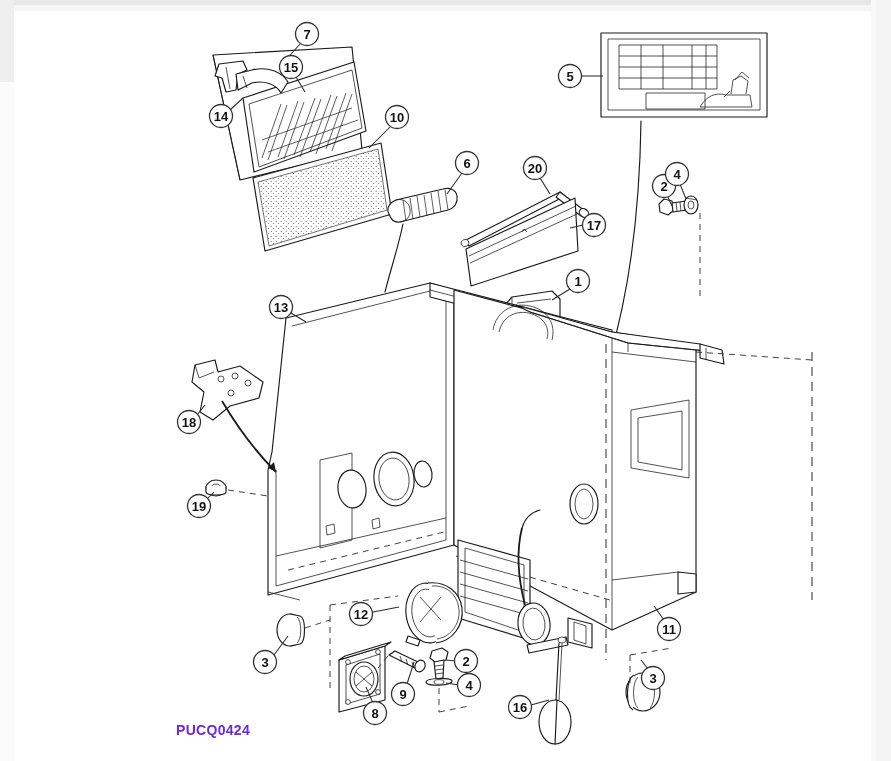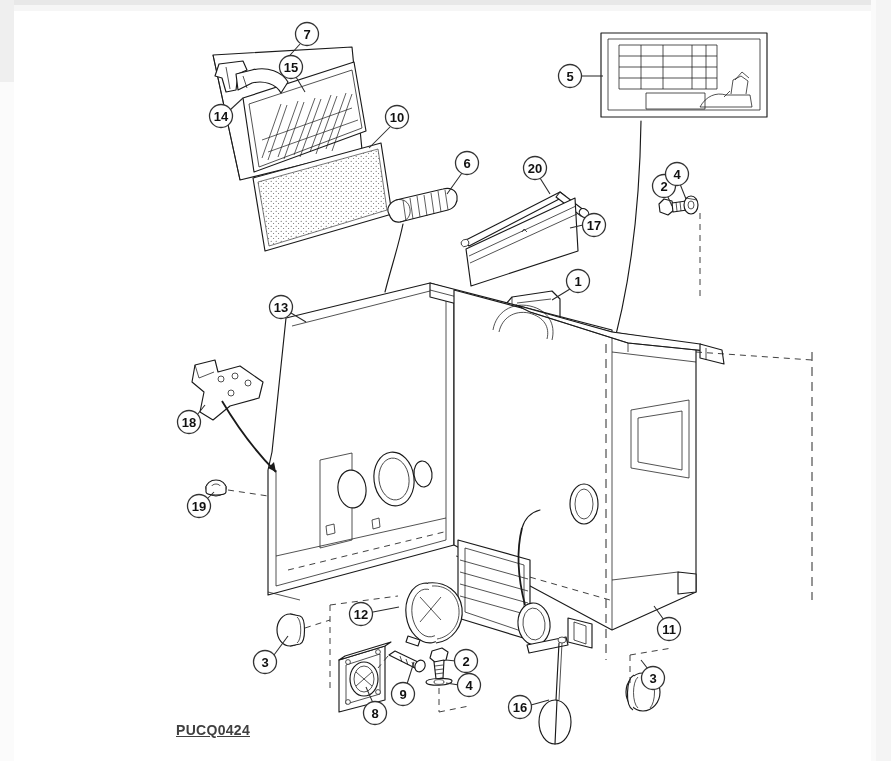--- a/index.html
+++ b/index.html
@@ -11,21 +11,21 @@
   .edge-left{left:0;top:0;width:14px;height:82px;background:#efefef;}
   .edge-left2{left:0;top:82px;width:14px;height:679px;background:#fbfbfb;}
   .edge-top{left:0;top:0;width:891px;height:5px;background:#e8e8e8;}
   .edge-top2{left:0;top:5px;width:891px;height:6px;background:#f6f6f6;}
   .edge-right{left:876px;top:0;width:15px;height:761px;background:#f4f4f4;}
   .edge-right2{left:871px;top:0;width:5px;height:761px;background:#fafafa;}
 
   #svgroot{position:absolute;left:0;top:0;}
 
   .partno{position:absolute;left:176px;top:722px;font-size:14px;font-weight:bold;
-          letter-spacing:.3px;color:#404040;text-decoration:underline;}
+          letter-spacing:.3px;color:#6d28d9;}
 
   
   .wm{position:absolute;left:318px;top:325px;width:300px;height:130px;
       opacity:.30;pointer-events:none;}
   .wm-text{position:absolute;left:28px;top:60px;font-size:46px;font-weight:bold;
            color:#b9b9b9;letter-spacing:1px;font-family:"Liberation Serif",serif;}
   .wm-ooo{position:absolute;left:116px;top:40px;font-size:17px;font-weight:bold;
           color:#b9b9b9;letter-spacing:2px;font-family:"Liberation Serif",serif;}
 </style>
 </head>

